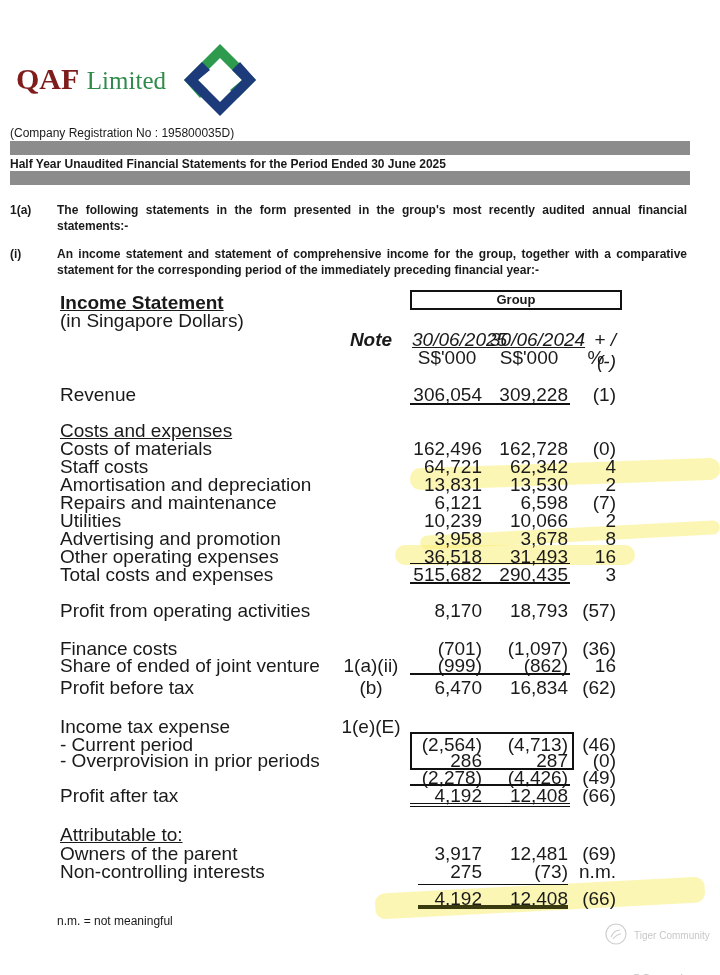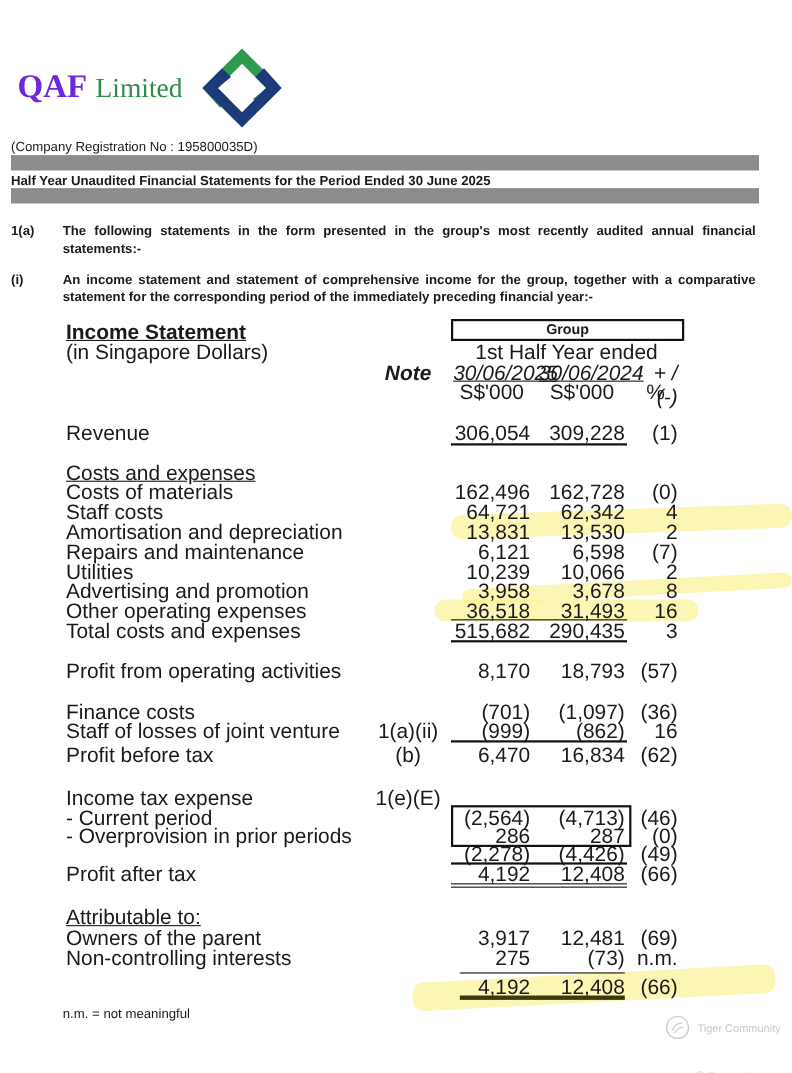--- a/index.html
+++ b/index.html
@@ -1,20 +1,20 @@
 <!DOCTYPE html>
 <html><head>
 <meta charset="utf-8">
 <style>
   html, body { margin:0; padding:0; background:#ffffff; }
   body { width:720px; height:975px; position:relative; overflow:hidden;
          font-family:"Liberation Sans", sans-serif; color:#1a1a1a; }
   .abs { position:absolute; }
   .logo-text { left:16px; top:62px; font-family:"Liberation Serif", serif; font-size:30px; white-space:nowrap; }
-  .logo-qaf { color:#6d28d9; font-weight:bold; }
+  .logo-qaf { color:#7f1d1d; font-weight:bold; }
   .logo-ltd { color:#2e8b4a; font-size:25px; }
   .logo-mark { left:180px; top:40px; width:80px; height:80px; }
   .reg { left:10px; top:126px; font-size:12px; }
   .bar { left:10px; width:680px; background:#8c8c8c; }
   .title { left:10px; top:157px; font-size:12px; font-weight:bold; }
   .para { font-size:12px; font-weight:bold; line-height:16px; }
   .pnum { left:10px; }
   .ptext { left:57px; width:630px; text-align:justify; }
   .row { position:absolute; left:0; width:720px; height:18px; font-size:19px; }
   .row .lbl { position:absolute; left:60px; white-space:nowrap; }
@@ -56,21 +56,20 @@
 <div class="hl" style="left:375px;top:885px;width:330px;height:26px;transform:rotate(-3deg);"></div>
 
 <div class="row" style="top:292px;">
   <span class="lbl b u">Income Statement</span>
 </div>
 <div class="abs b" style="left:410px;top:290px;width:208px;height:16px;border:2px solid #111;text-align:center;font-size:13px;">
   <span>Group</span>
 </div>
 <div class="row" style="top:310px;">
   <span class="lbl">(in Singapore Dollars)</span>
-  <span class="abs" style="left:412px;width:206px;text-align:center;">1st Half Year ended</span>
 </div>
 <div class="row" style="top:329px;font-style:italic;">
   <span class="note b">Note</span>
   <span class="c1 u">30/06/2025</span>
   <span class="c2 u">30/06/2024</span>
   <span class="c3">+ / (-)</span>
 </div>
 <div class="row" style="top:347px;">
   <span class="c1" style="text-align:center;">S$'000</span>
   <span class="c2" style="text-align:center;">S$'000</span>
@@ -146,21 +145,21 @@
   <span class="c3">(57)</span>
 </div>
 
 <div class="row" style="top:638px;">
   <span class="lbl">Finance costs</span>
   <span class="c1">(701)</span>
   <span class="c2">(1,097)</span>
   <span class="c3">(36)</span>
 </div>
 <div class="row" style="top:655px;">
-  <span class="lbl">Staff of losses of joint venture</span>
+  <span class="lbl">Share of ended of joint venture</span>
   <span class="note">1(a)(ii)(b)</span>
   <span class="c1">(999)</span>
   <span class="c2">(862)</span>
   <span class="c3">16</span>
 </div>
 <div class="line" style="left:410px;top:673px;width:160px;border-top-width:2px;"></div>
 <div class="row" style="top:677px;">
   <span class="lbl">Profit before tax</span>
   <span class="c1">6,470</span>
   <span class="c2">16,834</span>

